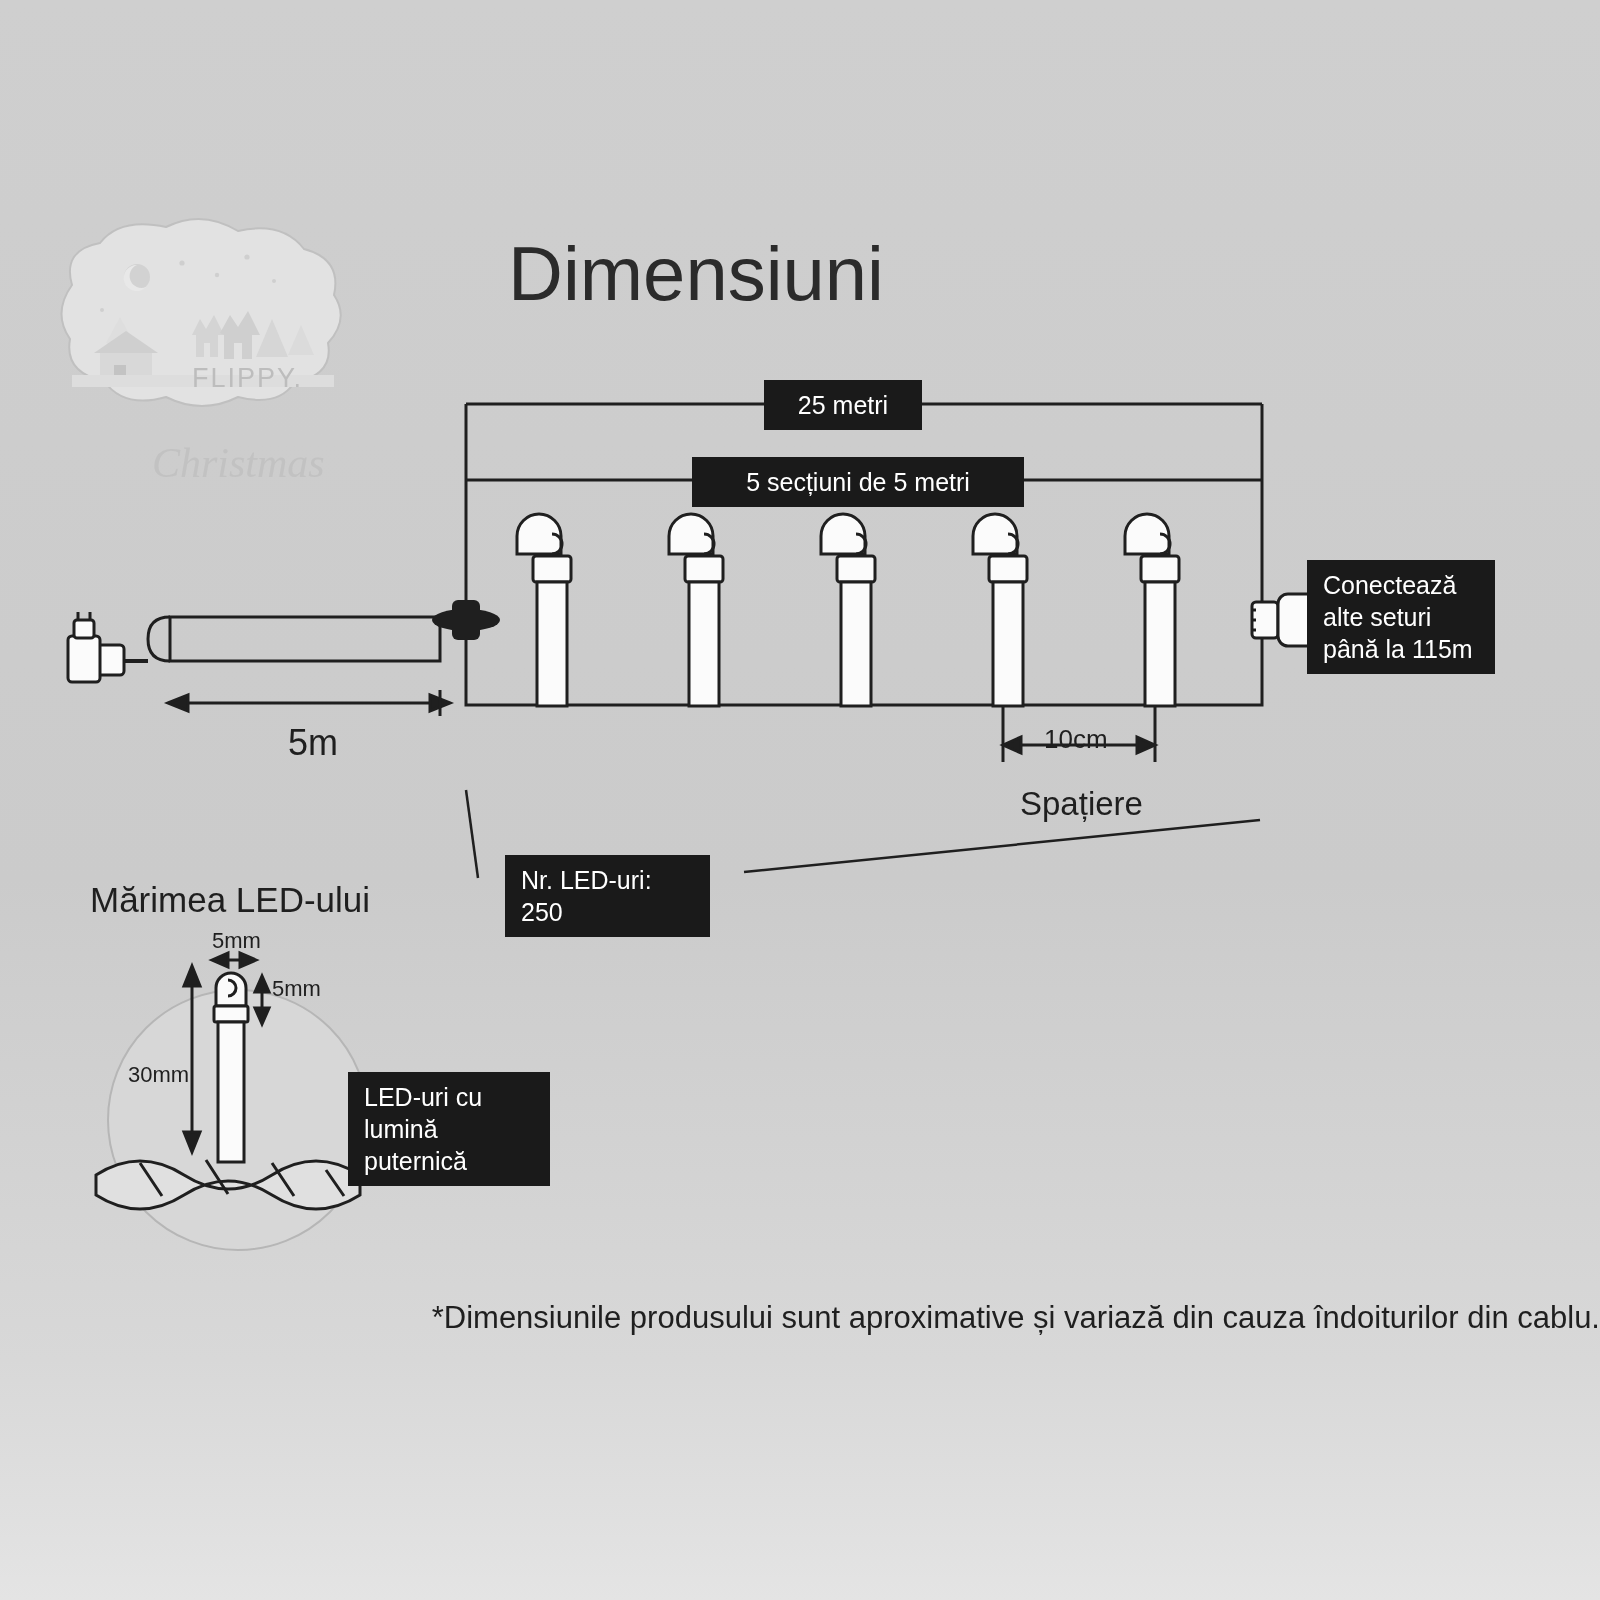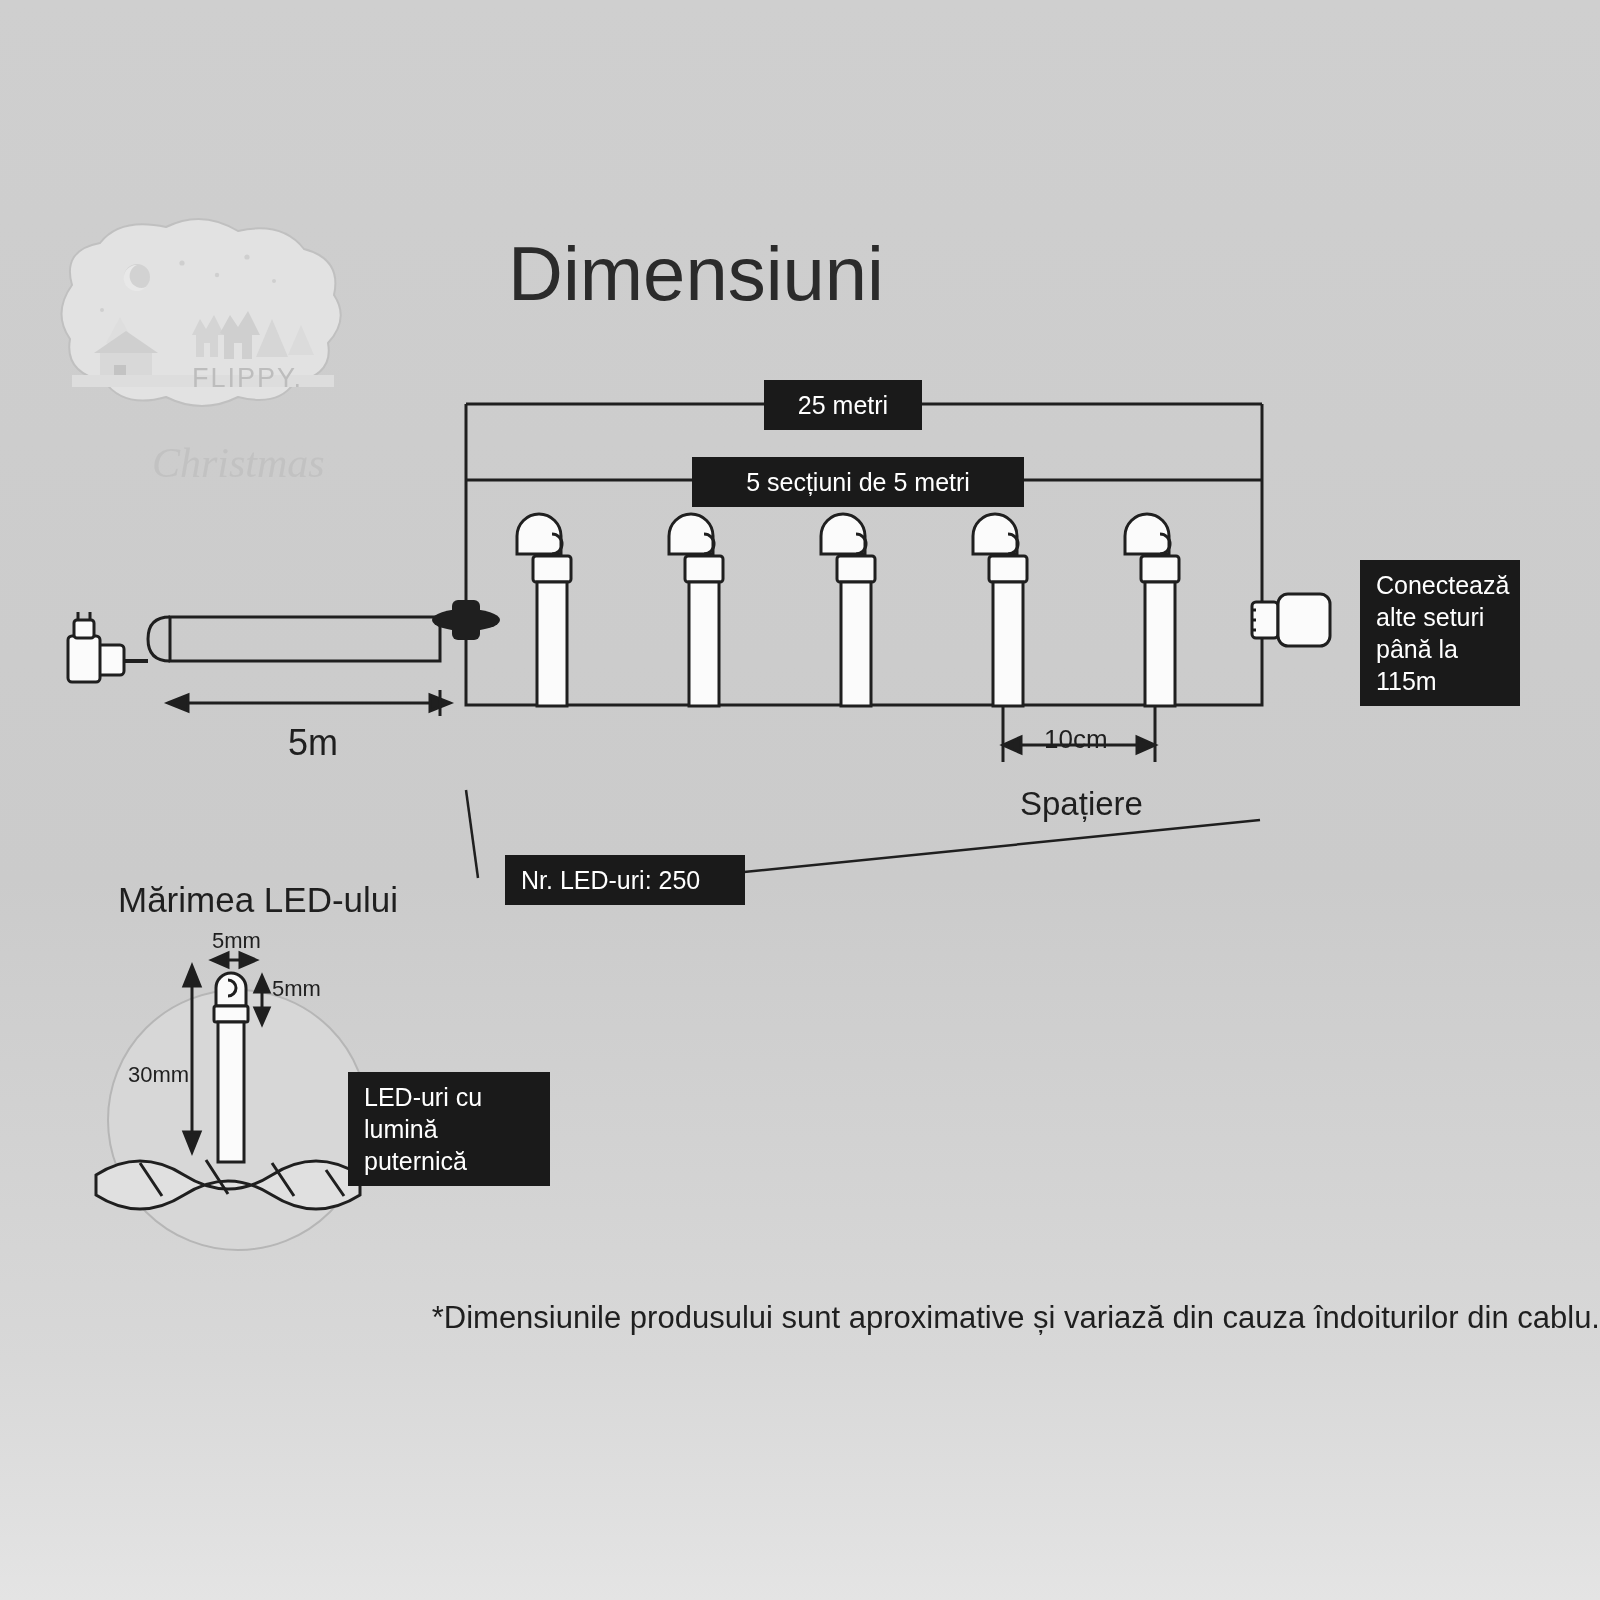--- a/index.html
+++ b/index.html
@@ -218,33 +218,33 @@
     <g stroke="#1f1f1f" stroke-width="2.5" fill="none">
       <path d="M466 790 L478 878"></path>
       <path d="M744 872 L1260 820"></path>
     </g>
   </svg>
 
   <div class="chip center" style="left:764px; top:380px; width:158px;">25 metri</div>
 
   <div class="chip center" style="left:692px; top:457px; width:332px;">5 secțiuni de 5 metri</div>
 
-  <div class="chip" style="left:1360px; top:560px; width:160px;">Conectează
+  <div class="chip" style="left:1307px; top:560px; width:188px;">Conectează
 alte seturi
 până la 115m</div>
 
-  <div class="chip" style="left:505px; top:855px; width:240px;">Nr. LED-uri: 250</div>
+  <div class="chip" style="left:505px; top:855px; width:205px;">Nr. LED-uri: 250</div>
 
   <div class="plain" style="left:288px; top:722px; font-size:36px;">5m</div>
 
   <div class="plain" style="left:1044px; top:724px; font-size:26px;">10cm</div>
 
   <div class="plain" style="left:1020px; top:785px; font-size:33px;">Spațiere</div>
 
-  <div class="plain" style="left:90px; top:880px; font-size:35px;margin-left:28px;">Mărimea LED-ului</div>
+  <div class="plain" style="left:90px; top:880px; font-size:35px;">Mărimea LED-ului</div>
 
   <svg class="layer" viewBox="0 0 1600 1600">
 
     <circle cx="238" cy="1120" r="130" fill="#d7d7d7" stroke="#b6b6b6" stroke-width="2"></circle>
 
     <g stroke="#1f1f1f" stroke-width="3" fill="#e0e0e0">
       <path d="M96 1175 q44 -28 88 0 q44 28 88 0 q44 -28 88 0 L360 1195 q-44 28 -88 0 q-44 -28 -88 0 q-44 28 -88 0 Z"></path>
       <path d="M140 1163 L162 1196 M206 1160 L228 1194 M272 1163 L294 1196 M326 1170 L344 1196"></path>
     </g>
 

